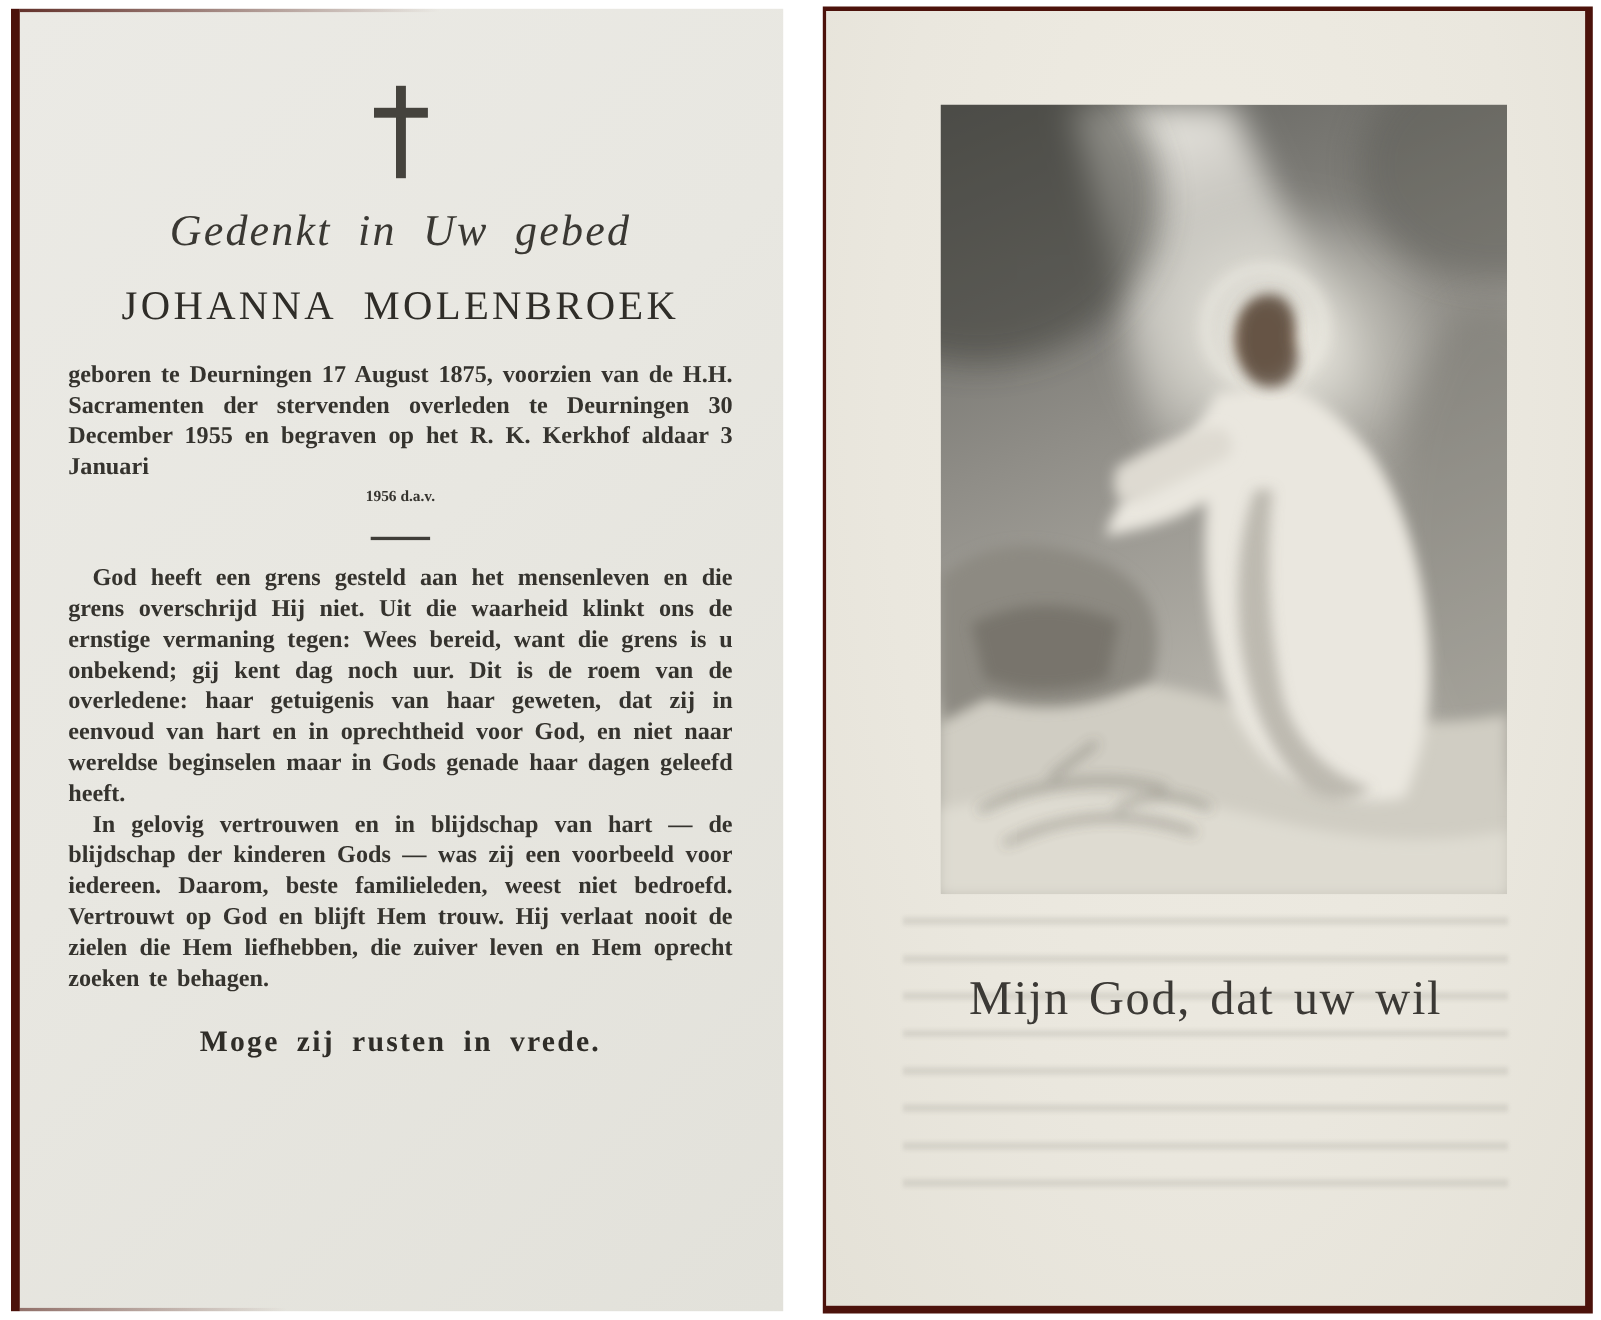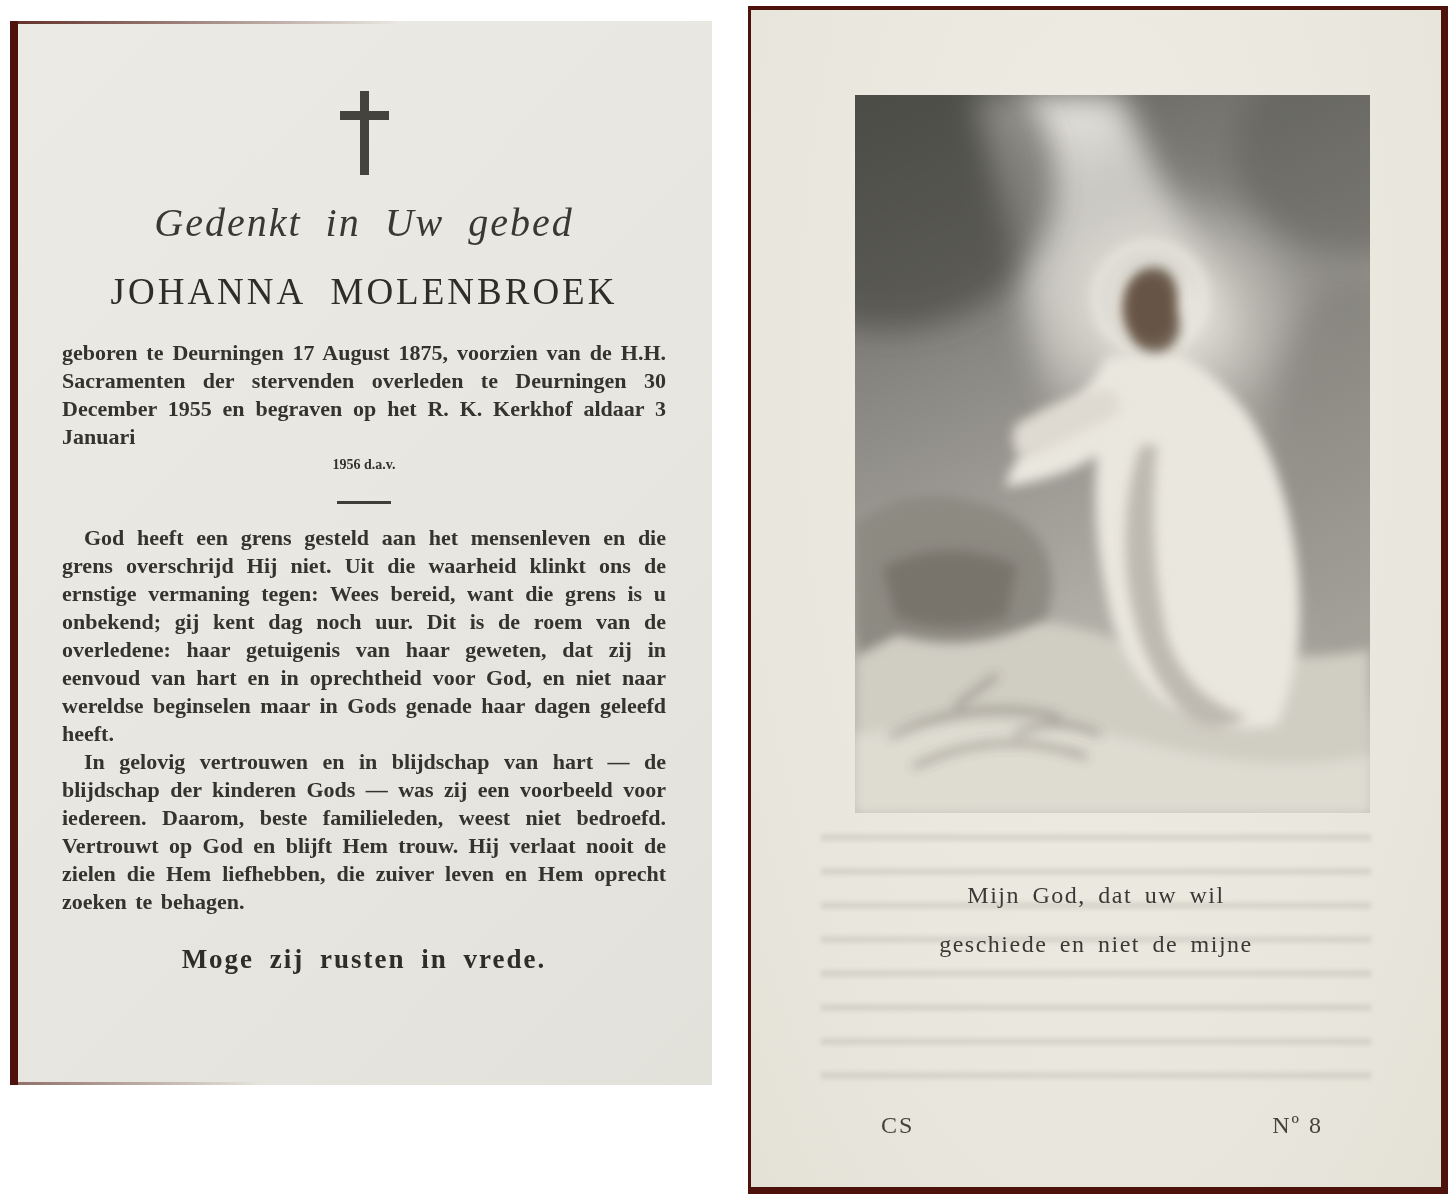--- a/index.html
+++ b/index.html
@@ -13,23 +13,23 @@
     width: 1455px;
     height: 1200px;
     background: #ffffff;
     overflow: hidden;
   }
 
   
   .page-left {
     position: absolute;
     left: 10px;
-    top: 21px;
+    top: 8px;
     width: 702px;
-    height: 1064px;
+    height: 1184px;
     box-sizing: border-box;
     background: linear-gradient(135deg, #ebeae5 0%, #e8e7e1 45%, #e2e1da 100%);
     border-left: 8px solid #4c120b;
     padding: 64px 46px 0 44px;
     color: #32302b;
   }
   .page-left::before {
     content: "";
     position: absolute;
     top: 0; left: 0;
@@ -154,21 +154,21 @@
     );
     filter: blur(2px);
     pointer-events: none;
   }
 
   .quote {
     position: absolute;
     left: 0; right: 0;
     top: 872px;
     text-align: center;
-    font-size: 24px;
+    font-size: 44px;
     letter-spacing: 1.5px;
     word-spacing: 5px;
     color: #3b3935;
   }
   .quote .q1 { margin-bottom: 22px; }
 
   .card-footer {
     position: absolute;
     left: 0; right: 0;
     bottom: 48px;
@@ -262,22 +262,17 @@
           <path d="M100,612 L142,580"></path>
           <path d="M160,640 Q200,618 245,640"></path>
         </g>
       </svg>
     </div>
 
     <div class="bleed"></div>
 
     <div class="quote">
       <div class="q1">Mijn God, dat uw wil</div>
-      <div class="q2">geschiede en niet de mijne</div>
     </div>
 
-    <div class="card-footer">
-      <span>CS</span>
-      <span>Nº 8</span>
-    </div>
   </div>
 
 </div>
 
 </body></html>

